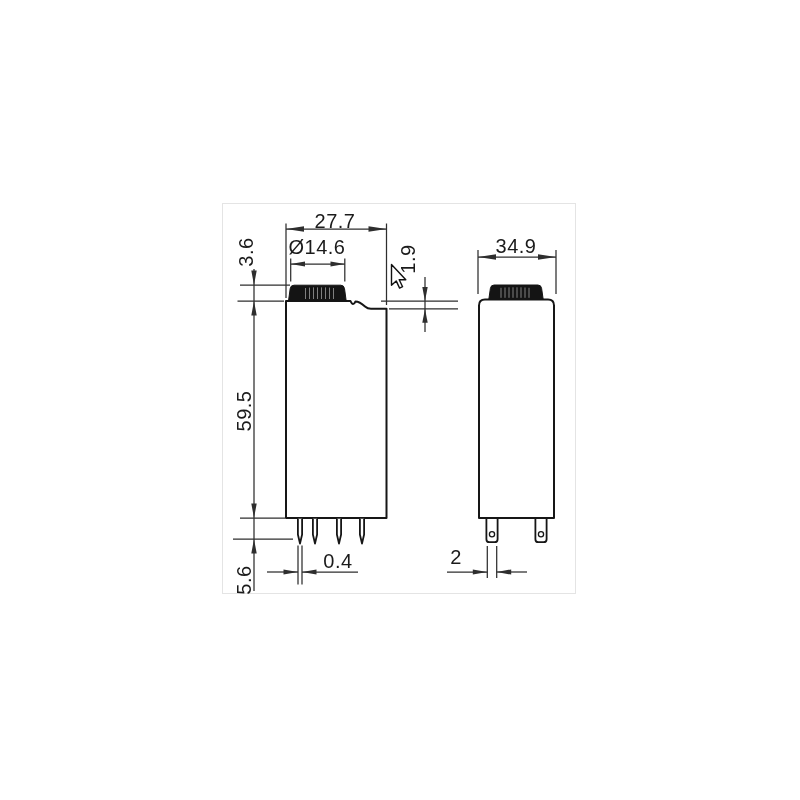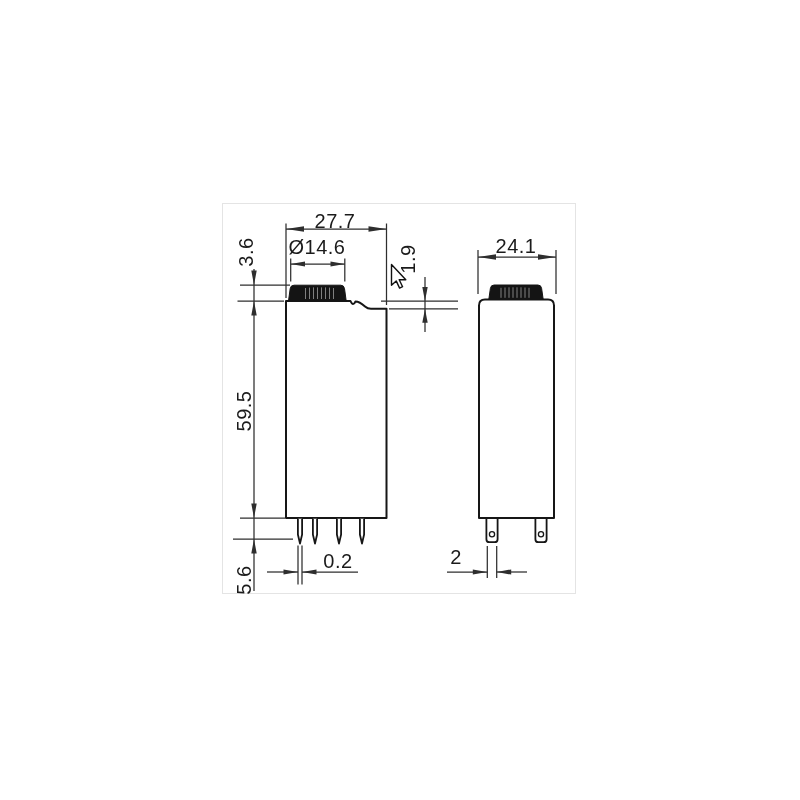--- a/index.html
+++ b/index.html
@@ -153,19 +153,19 @@
   <span class="dim-label" style="left:317px;top:247px;text-align:center;">Ø14.6</span>
 
   <span class="dim-label vert" style="left:246px;top:252px;">3.6</span>
 
   <span class="dim-label vert" style="left:408px;top:259px;">1.9</span>
 
   <span class="dim-label vert" style="left:244px;top:411px;">59.5</span>
 
   <span class="dim-label vert" style="left:244px;top:580px;">5.6</span>
 
-  <span class="dim-label" style="left:338px;top:561px;">0.2</span>
+  <span class="dim-label" style="left:338px;top:561px;">0.4</span>
 
-  <span class="dim-label" style="left:516px;top:246px;">24.1</span>
+  <span class="dim-label" style="left:516px;top:246px;">34.9</span>
 
   <span class="dim-label" style="left:456px;top:557px;">2</span>
 
 </div>
 
 </body></html>

